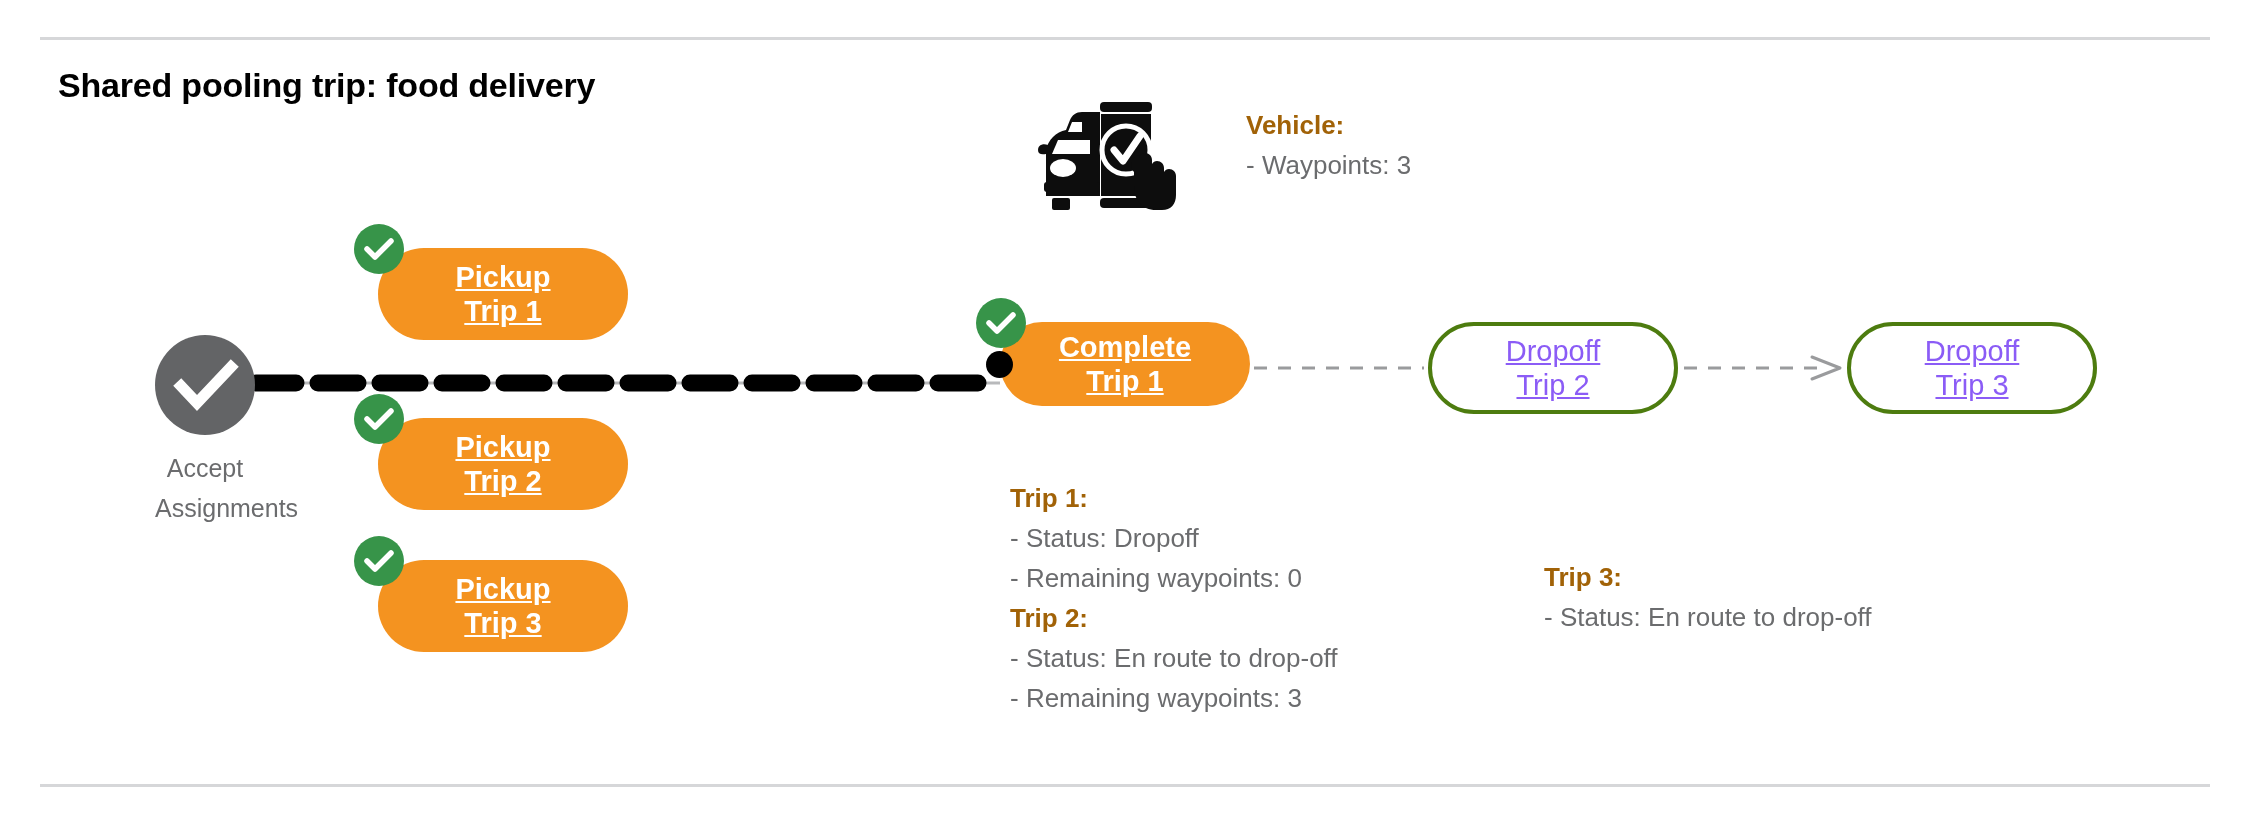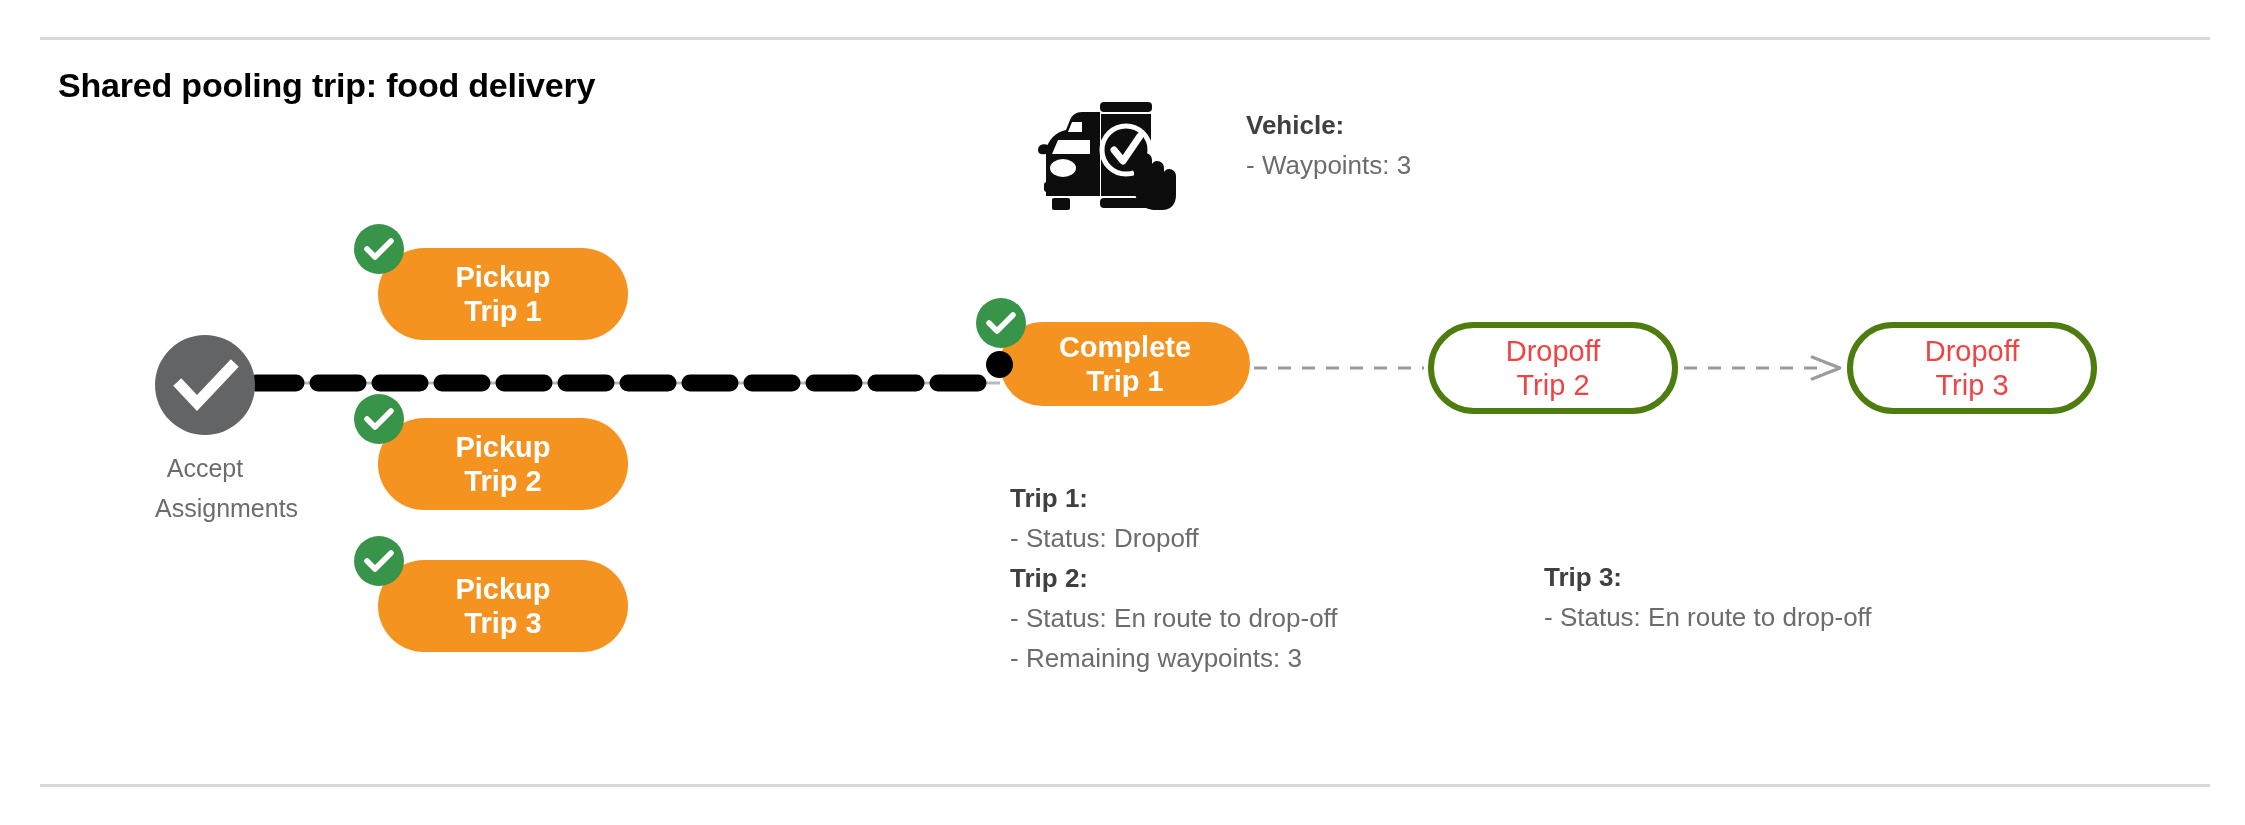--- a/index.html
+++ b/index.html
@@ -83,32 +83,32 @@
     position: absolute;
     display: flex;
     flex-direction: column;
     align-items: center;
     justify-content: center;
     border-radius: 999px;
     text-align: center;
     line-height: 1.18;
     white-space: nowrap;
   }
-  .pill .pill-line { display: block; }
+  .pill .pill-line { display: block; text-decoration: underline; }
 
   .pill.filled {
     background: #F49320;
     color: #ffffff;
     font-size: 29px;
     font-weight: 700;
   }
   .pill.outline {
     background: #ffffff;
-    border: 6px solid #4d7c0f;
-    color: #ef4444;
+    border: 4px solid #4d7c0f;
+    color: #8b5cf6;
     font-size: 29px;
     font-weight: 400;
   }
 
   
   .check-badge {
     position: absolute;
     width: 50px;
     height: 50px;
     border-radius: 50%;
@@ -152,21 +152,21 @@
   
   .annotation {
     position: absolute;
     font-size: 26px;
     line-height: 40px;
     color: #6b6c6e;
     white-space: nowrap;
   }
   .annotation .ann-head {
     font-weight: 700;
-    color: #404040;
+    color: #a16207;
   }
   .annotation .ann-row { display: block; }
 
   #annotation-vehicle { left: 1246px; top: 105px; }
   #annotation-trip-1  { left: 1010px; top: 478px; }
   #annotation-trip-3  { left: 1520px; top: 557px; margin-left: 24px; }
 </style>
 </head>
 <body>
 
@@ -290,20 +290,21 @@
   </svg>
 
   <div class="annotation" id="annotation-vehicle">
     <span class="ann-row ann-head">Vehicle:</span>
     <span class="ann-row">- Waypoints: 3</span>
   </div>
 
   <div class="annotation" id="annotation-trip-1">
     <span class="ann-row ann-head">Trip 1:</span>
     <span class="ann-row">- Status:  Dropoff</span>
+    <span class="ann-row">- Remaining waypoints: 0</span>
     <span class="ann-row ann-head">Trip 2:</span>
     <span class="ann-row">- Status:  En route to drop-off</span>
     <span class="ann-row">- Remaining waypoints: 3</span>
   </div>
 
   <div class="annotation" id="annotation-trip-3">
     <span class="ann-row ann-head">Trip 3:</span>
     <span class="ann-row">- Status:  En route to drop-off</span>
   </div>
 

